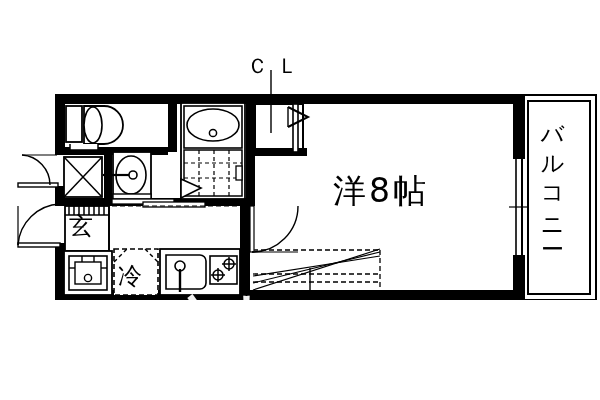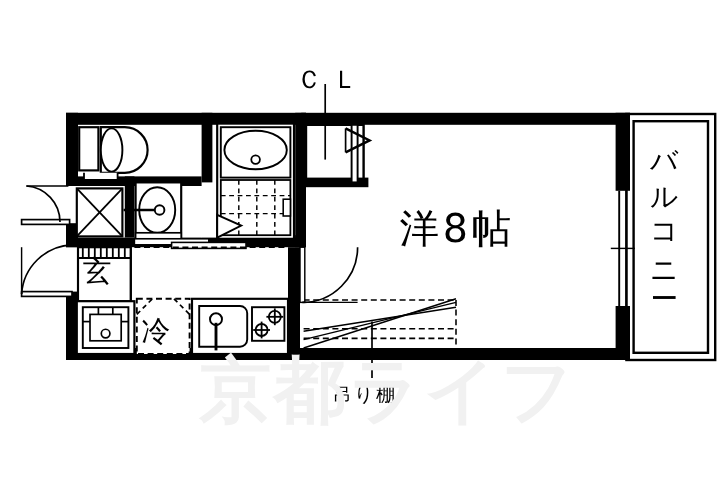--- a/index.html
+++ b/index.html
@@ -1,18 +1,18 @@
 <!DOCTYPE html>
 <html><head>
 <meta charset="utf-8">
 <style>
   html,body{margin:0;padding:0;background:#ffffff;}
   #plan-root{
     position:relative;
-    width:600px;height:400px;
+    width:600px;height:300px;
     background:#ffffff;
     font-family:"Liberation Sans","DejaVu Sans",sans-serif;
     overflow:hidden;
   }
   #plan-svg{position:absolute;left:0;top:0;width:600px;height:400px;}
   .lbl{
     position:absolute;
     color:#000;
     font-family:"DejaVu Sans","Liberation Sans",sans-serif;
     white-space:pre;

